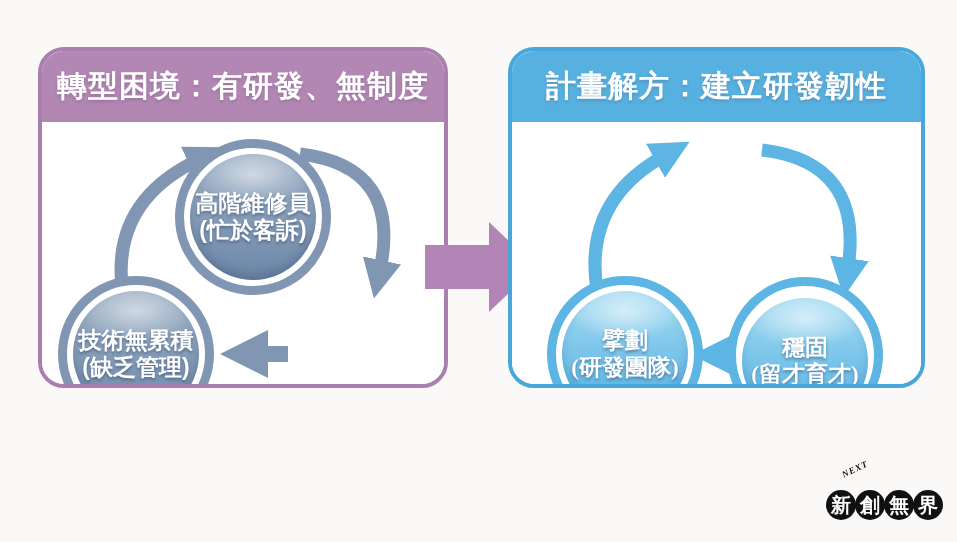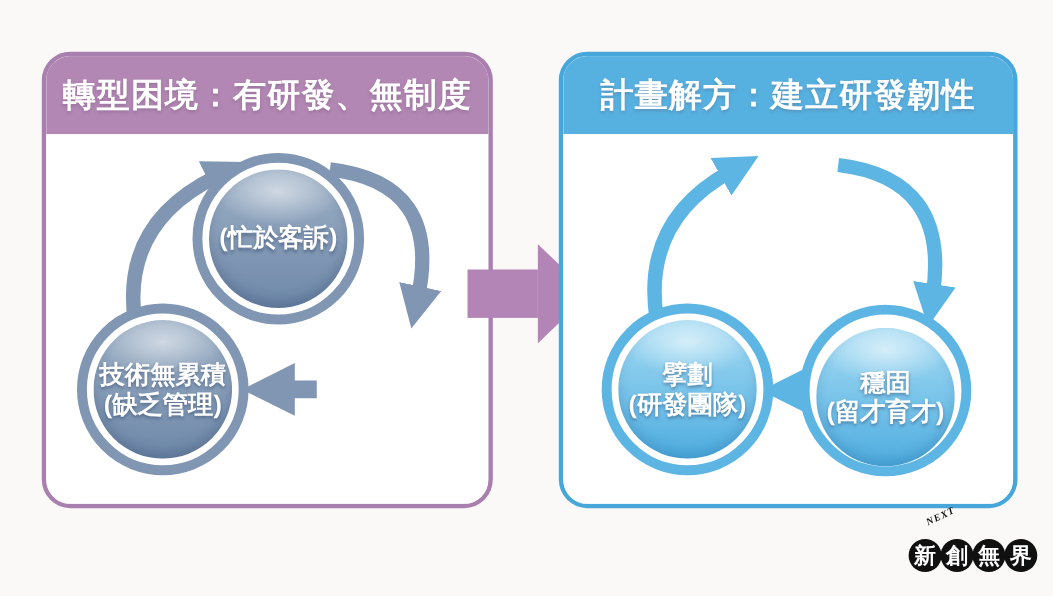--- a/index.html
+++ b/index.html
@@ -2,24 +2,24 @@
 <html style="--bg: #faf9f7; --left-accent: #b287b3; --left-border: #a87fae; --left-node: #8096b3; --left-node-top: #9db0c5; --left-node-bottom: #6e88a9; --right-accent: #57b1e0; --right-border: #47a7da; --right-node: #5cb5e3; --right-node-top: #a5dbf3; --right-node-bottom: #4fade0; --transition: #b285b6;"><head>
 <meta charset="utf-8">
 <style>
   * { margin:0; padding:0; box-sizing:border-box; }
   html,body { width:957px; height:542px; overflow:hidden; }
   body { background:var(--bg,#faf9f7); font-family:"Liberation Sans","DejaVu Sans",sans-serif; position:relative; }
 
   .stage { position:absolute; inset:0; }
 
   
-  .panel { position:absolute; top:47px; height:415px; border-radius:26px; overflow:hidden;
+  .panel { position:absolute; top:47px; height:341px; border-radius:26px; overflow:hidden;
            border:4px solid; background:#ffffff; }
   .panel.left  { left:38px;  width:410px; border-color:var(--left-border); }
-  .panel.right { left:508px; width:417px; border-color:var(--right-border); }
+  .panel.right { left:508px; width:417px; border-color:var(--right-border);font-family:Liberation Serif, serif; }
 
   .panel-header { height:71px; display:flex; align-items:center; justify-content:center; }
   .panel.left  .panel-header { background:var(--left-accent); }
   .panel.right .panel-header { background:var(--right-accent); }
   .panel-title { color:#ffffff; font-weight:bold; font-size:30px; letter-spacing:1px;
                  text-shadow:0 2px 3px rgba(80,60,90,0.25); white-space:nowrap; }
 
   .panel-body { position:relative; width:100%; height:336px; background:#ffffff; }
 
   
@@ -46,21 +46,21 @@
         radial-gradient(ellipse 62% 32% at 50% 16%, rgba(255,255,255,0.6), rgba(255,255,255,0) 75%),
         linear-gradient(180deg, var(--right-node-top), var(--right-node-bottom));
       box-shadow: inset 0 -6px 10px rgba(30,100,150,0.25); }
 
   .node-line { color:#ffffff; font-weight:bold; font-size:23px; line-height:1.18;
                text-shadow:0 2px 3px rgba(30,50,90,0.45); white-space:nowrap; }
   .node-line.sub { font-size:23px; }
 
   
   .panel.left  .node.n-top { left:133px; top:17px;  }
-  .panel.left  .node.n-bl  { left:28px;  top:154px;justify-content:center; }
+  .panel.left  .node.n-bl  { left:16px;  top:154px;justify-content:center; }
   .panel.left  .node.n-br  { left:212px; top:154px; }
   .panel.right .node.n-top { left:126px; top:14px;  }
   .panel.right .node.n-bl  { left:35px;  top:154px; }
   .panel.right .node.n-br  { left:215px; top:155px;align-items:flex-end; }
 
   
   .transition-arrow { position:absolute; left:425px; top:222px; width:111px; height:90px; }
   .transition-arrow .tail { position:absolute; left:0; top:23px; width:64px; height:44px; background:var(--transition); }
   .transition-arrow .head { position:absolute; left:64px; top:0; width:0; height:0;
                             border-top:45px solid transparent; border-bottom:45px solid transparent;
@@ -94,20 +94,21 @@
             <path d="M0,0 L10,5 L0,10 z" style="fill:var(--left-node)"></path>
           </marker>
         </defs>
         <path class="cycle-stroke-left" d="M 258 32 Q 360 44 338 148" stroke-width="13" marker-end="url(#ahL)"></path>
         <path class="cycle-stroke-left" d="M 86 196 Q 56 86 156 38" stroke-width="13" marker-end="url(#ahL)"></path>
         <path class="cycle-stroke-left" d="M 246 232 L 214 232" stroke-width="16" marker-end="url(#ahL)"></path>
       </svg>
 
       <div class="node n-top">
         <div class="sphere">
+          <span class="node-line">高階維修員</span>
           <span class="node-line sub">(忙於客訴)</span>
         </div>
       </div>
       <div class="node n-bl">
         <div class="sphere">
           <span class="node-line">技術無累積</span>
           <span class="node-line sub">(缺乏管理)</span>
         </div>
       </div>
 

